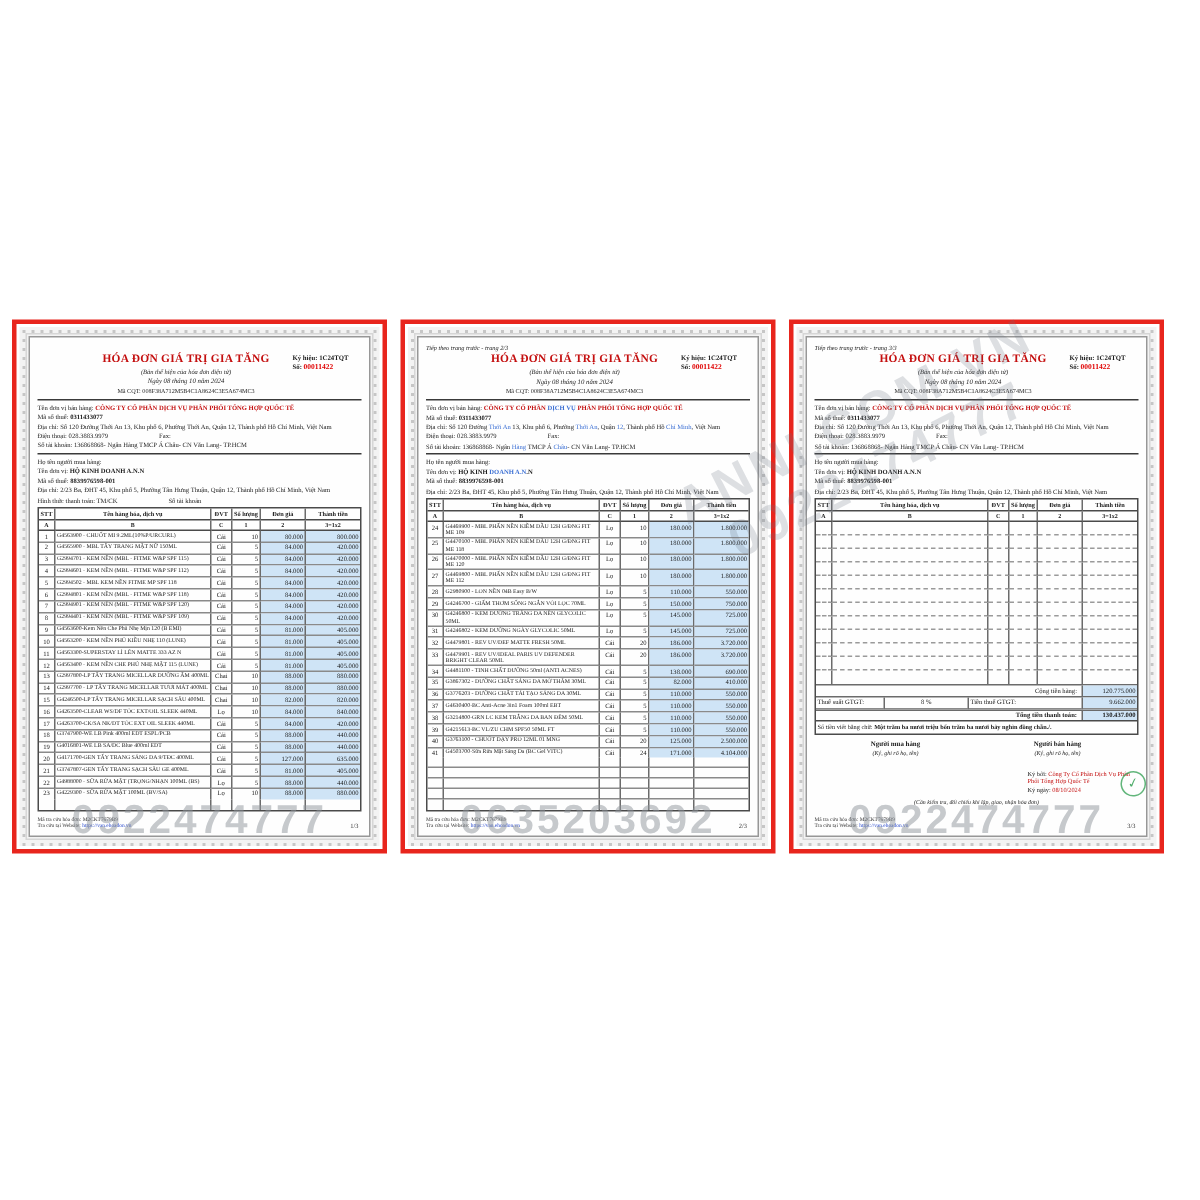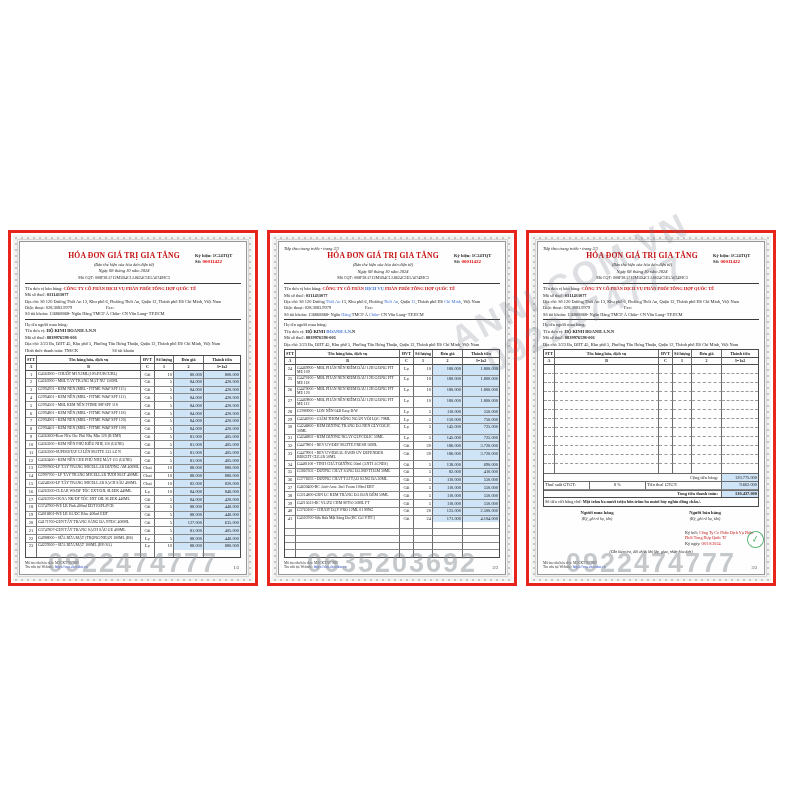--- a/index.html
+++ b/index.html
@@ -1,19 +1,19 @@
 <!DOCTYPE html>
 <html><head>
 <meta charset="utf-8">
 <style>
   html,body{margin:0;padding:0;background:#fff;}
   .canvas{position:relative;width:800px;height:800px;background:#ffffff;overflow:hidden;
           font-family:"Liberation Serif","DejaVu Serif",serif;color:#1a1a1a;}
   .frames{position:absolute;top:213px;left:8px;display:flex;gap:9px;}
-  .frame{width:250px;height:356px;border:3px solid #e8251d;background:#fff;padding:2px;box-sizing:border-box;position:relative;margin-top:17px;}
+  .frame{width:250px;height:356px;border:3px solid #e8251d;background:#fff;padding:2px;box-sizing:border-box;position:relative;}
   .paper{height:100%;box-sizing:border-box;padding:6px;background-color:#f3f3f3;
          background-image:radial-gradient(#c6c6c6 26%,transparent 30%);background-size:6px 6px;position:relative;}
   .paper-in{height:100%;box-sizing:border-box;background:#fefefe;border:1px solid #979797;outline:1px solid #d6d6d6;outline-offset:1px;
             padding:4px 5px;position:relative;overflow:hidden;display:flex;flex-direction:column;font-size:4.4px;line-height:1.28;}
   .pagenote{font-style:italic;font-size:4.2px;min-height:5px;color:#222;}
   .hdr{position:relative;text-align:center;padding:0 48px 1px 30px;}
   .hdr .title{font-size:7.6px;font-weight:bold;color:#c40f0f;letter-spacing:.2px;}
   .hdr .sub{font-style:italic;font-size:4.3px;margin-top:1px;}
   .hdr .date{font-style:italic;font-size:4.5px;margin-top:1px;}
   .hdr .cqt{font-size:4.1px;margin-top:1px;color:#222;}

